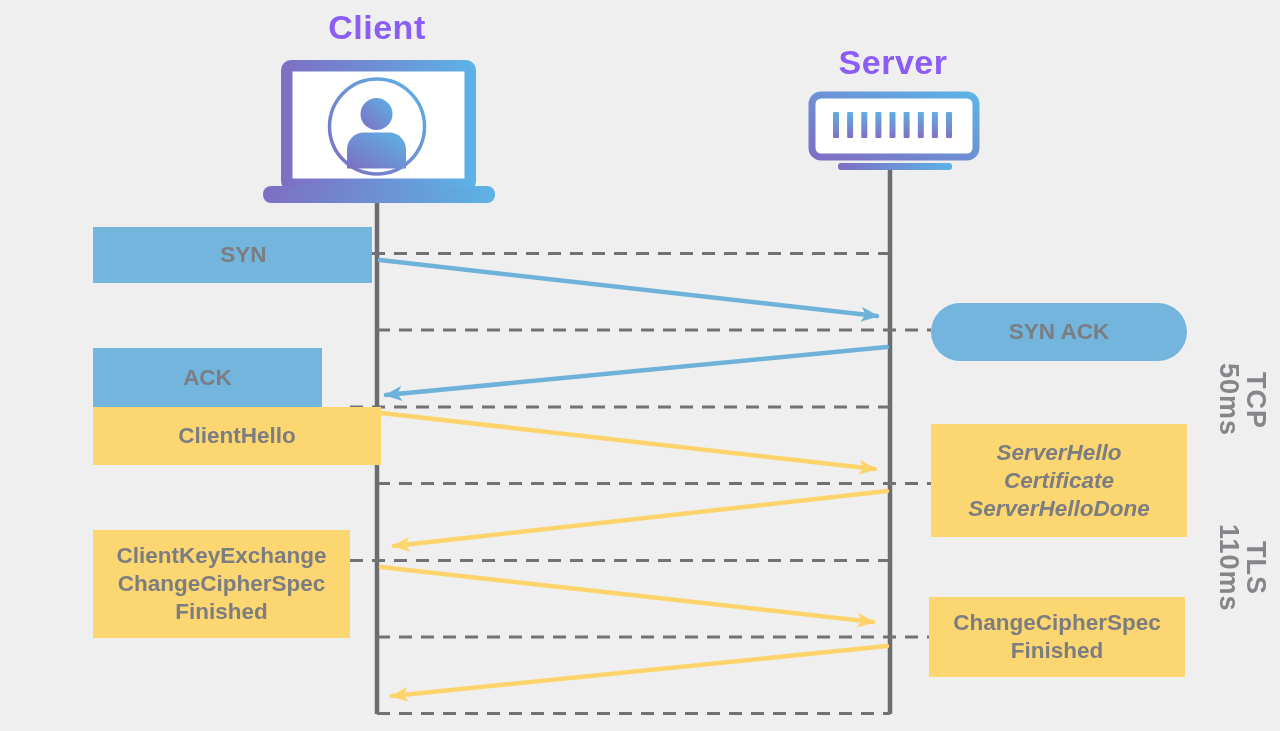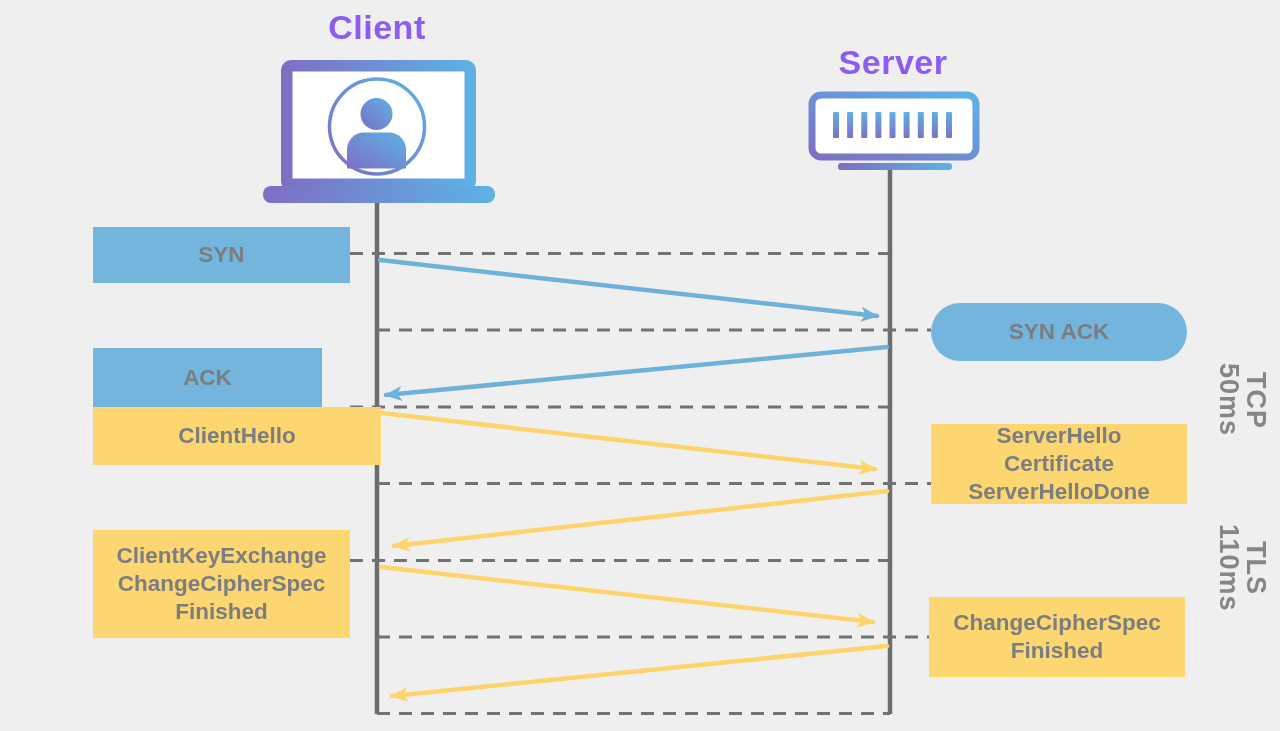--- a/index.html
+++ b/index.html
@@ -120,39 +120,39 @@
         <rect x="931.9" y="112" width="6" height="26" rx="1"></rect>
         <rect x="946" y="112" width="6" height="26" rx="1"></rect>
       </g>
       <rect x="838" y="163" width="114" height="7" rx="3" fill="url(#gradLR)"></rect>
     </g>
   </svg>
 
   <div class="actor-title" style="left:267px; top:8px;">Client</div>
   <div class="actor-title" style="left:783px; top:43px;">Server</div>
 
-  <div class="msg-box blue" style="left:93px; top:227px; width:257px; height:56px;">
+  <div class="msg-box blue" style="left:93px; top:227px; width:257px; height:56px;padding-left:22px;">
     <div>SYN</div>
   </div>
   <div class="msg-box blue" style="left:93px; top:348px; width:229px; height:59px;">
     <div>ACK</div>
   </div>
   <div class="msg-box yellow" style="left:93px; top:407px; width:288px; height:58px;">
     <div>ClientHello</div>
   </div>
   <div class="msg-box yellow" style="left:93px; top:530px; width:257px; height:108px;">
     <div>ClientKeyExchange</div>
     <div>ChangeCipherSpec</div>
     <div>Finished</div>
   </div>
 
   <div class="msg-box blue" style="left:931px; top:303px; width:256px; height:58px;border-radius:29px;">
     <div>SYN ACK</div>
   </div>
-  <div class="msg-box yellow" style="left:931px; top:424px; width:256px; height:80px;">
+  <div class="msg-box yellow" style="left:931px; top:424px; width:256px; height:113px;font-style:italic;">
     <div>ServerHello</div>
     <div>Certificate</div>
     <div>ServerHelloDone</div>
   </div>
   <div class="msg-box yellow" style="left:929px; top:597px; width:256px; height:80px;">
     <div>ChangeCipherSpec</div>
     <div>Finished</div>
   </div>
 
   <div class="phase-label" style="left:1215px; top:358px; height:84px;">

